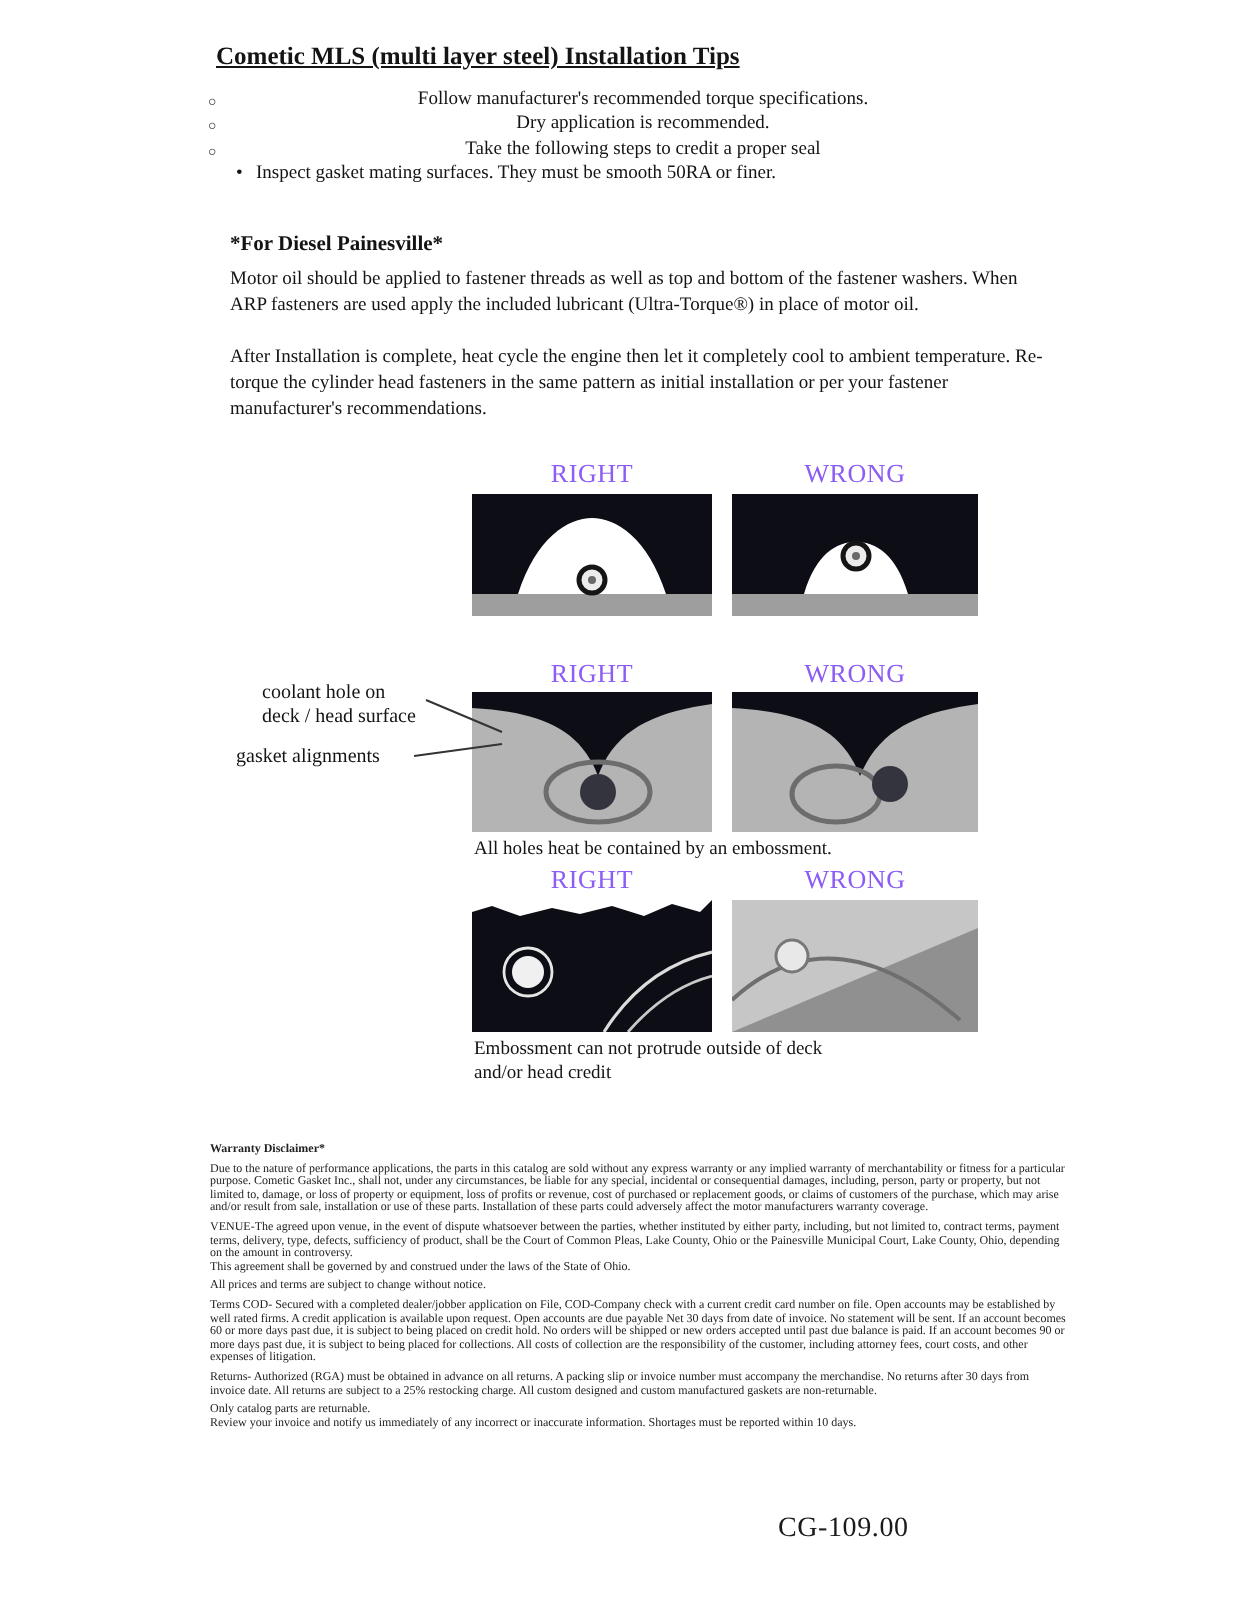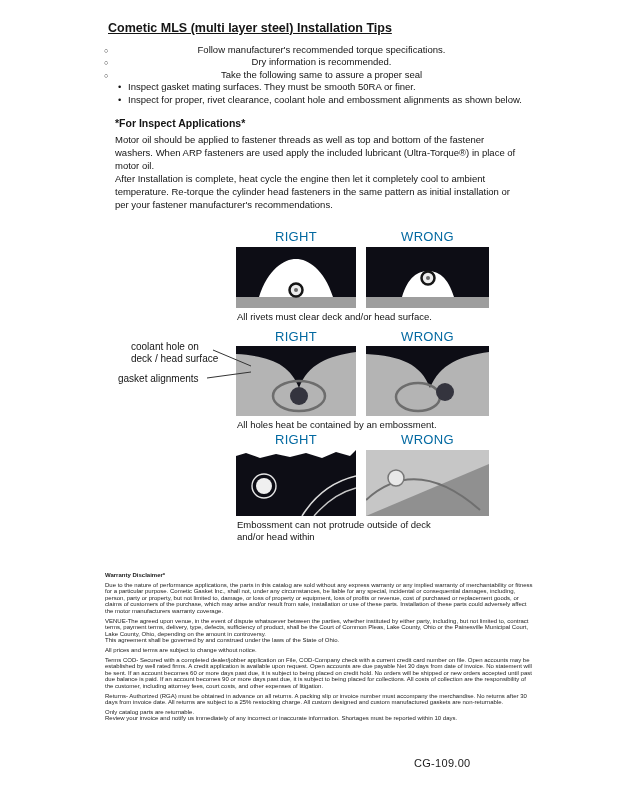--- a/index.html
+++ b/index.html
@@ -1,62 +1,61 @@
 <!DOCTYPE html>
 <html><head>
 <meta charset="utf-8">
 <style>
   * { margin:0; padding:0; box-sizing:border-box; }
   html,body { background:#ffffff; }
   .page {
     position:relative; width:618px; height:800px; background:#fff;
-    font-family:Liberation Sans, sans-serif; color:#141414; overflow:hidden;
+    font-family:Liberation Serif, serif; color:#141414; overflow:hidden;
   }
   .title {
     position:absolute; left:108px; top:21px;
     font-size:12.5px; font-weight:bold; text-decoration:underline;
   }
   .bullets { position:absolute; left:104px; top:44px; width:424px; font-size:9.5px; line-height:12.4px; }
   .bullet { position:relative; padding-left:11px;text-align:center; }
   .bullet::before { content:"○"; position:absolute; left:0; top:1px; font-size:7px; }
   .subbullet { position:relative; padding-left:24px; }
   .subbullet::before { content:"•"; position:absolute; left:14px; top:0; font-size:9.5px; }
   .diesel-heading { position:absolute; left:115px; top:117px; font-size:10.5px; font-weight:bold; }
   .para { position:absolute; left:115px; width:408px; font-size:9.5px; line-height:12.8px; }
   .p1 { top:134px; }
   .p2 { top:173px; }
   .note { position:absolute; left:115px; top:211px; font-size:9.5px; }
-  .hdr { position:absolute; font-size:13px; letter-spacing:.3px; text-align:center; color:#0369a1; }
+  .hdr { position:absolute; font-size:13px; letter-spacing:.3px; text-align:center; color:#8b5cf6; }
   .panel { position:absolute; }
   .panel svg { display:block; }
   .caption { position:absolute; font-size:9.5px; line-height:12px; white-space:pre-line; }
   .ptr-label { position:absolute; font-size:10px; line-height:11.5px; white-space:pre-line; }
   .pointer-lines { position:absolute; z-index:3; }
   .legal { position:absolute; left:105px; top:572px; width:428px; font-size:6px; line-height:6.6px; color:#222; }
   .legal .lh { font-weight:bold; margin-bottom:3px; }
   .legal p { margin-top:3px; }
   .legal p.tight { margin-top:0; }
-  .footer { position:absolute; left:389px; top:757px; font-size:11px; letter-spacing:.3px; color:#1a1a1a;margin-left:25px; }
+  .footer { position:absolute; left:389px; top:757px; font-size:14px; letter-spacing:.3px; color:#1a1a1a; }
 </style>
 </head>
 <body>
 
 <div class="page">
 
   <div class="title">Cometic MLS (multi layer steel) Installation Tips</div>
 
   <div class="bullets">
     <div class="bullet"><span>Follow manufacturer's recommended torque specifications.</span></div>
-    <div class="bullet"><span>Dry information is recommended.</span></div>
-    <div class="bullet"><span>Take the following same to assure a proper seal</span></div>
+    <div class="bullet"><span>Dry application is recommended.</span></div>
+    <div class="bullet"><span>Take the following steps to credit a proper seal</span></div>
     <div class="subbullet"><span>Inspect gasket mating surfaces.  They must be smooth 50RA or finer.</span></div>
-    <div class="subbullet"><span>Inspect for proper, rivet clearance, coolant hole and embossment alignments as shown below.</span></div>
   </div>
 
-  <div class="diesel-heading">*For Inspect Applications*</div>
+  <div class="diesel-heading">*For Diesel Painesville*</div>
   <div class="para p2">After Installation is complete, heat cycle the engine then let it completely cool to ambient temperature. Re-torque the cylinder head fasteners in the same pattern as initial installation or per your fastener manufacturer's recommendations.</div>
   <div class="para p1">Motor oil should be applied to fastener threads as well as top and bottom of the fastener washers. When ARP fasteners are used apply the included lubricant (Ultra-Torque®) in place of motor oil.</div>
 
   <div class="hdr" style="left:236px;top:229px;width:120px">RIGHT</div>
   <div class="hdr" style="left:366px;top:229px;width:123px">WRONG</div>
 
   <div class="panel" style="left:236px;top:247px">
     <svg width="120" height="61" viewBox="0 0 120 61">
       <rect x="0" y="50" width="120" height="11" fill="#9e9e9e"></rect>
       <path d="M0,0 H120 V50 H97 C88,22 72,12 60,12 C48,12 32,22 23,50 H0 Z" fill="#0d0d15"></path>
@@ -65,21 +64,20 @@
     </svg>
   </div>
   <div class="panel" style="left:366px;top:247px">
     <svg width="123" height="61" viewBox="0 0 123 61">
       <rect x="0" y="50" width="123" height="11" fill="#9e9e9e"></rect>
       <path d="M0,0 H123 V50 H88 C82,30 72,24 62,24 C52,24 42,30 36,50 H0 Z" fill="#0d0d15"></path>
       <circle cx="62" cy="31" r="6.5" fill="#ececec" stroke="#151515" stroke-width="2.5"></circle>
       <circle cx="62" cy="31" r="2" fill="#6a6a6a"></circle>
     </svg>
   </div>
-  <div class="caption" style="left:237px;top:311px">All rivets must clear deck and/or head surface.</div>
 
   <div class="hdr" style="left:236px;top:329px;width:120px">RIGHT</div>
   <div class="hdr" style="left:366px;top:329px;width:123px">WRONG</div>
 
   <div class="ptr-label" style="left:131px;top:341px">coolant hole on
 deck / head surface</div>
   <div class="ptr-label" style="left:118px;top:373px">gasket alignments</div>
   <svg class="pointer-lines" style="left:207px;top:346px" width="48" height="44" viewBox="0 0 48 44">
     <line x1="6" y1="4" x2="44" y2="20" stroke="#333" stroke-width="1"></line>
     <line x1="0" y1="32" x2="44" y2="26" stroke="#333" stroke-width="1"></line>
@@ -118,21 +116,21 @@
   </div>
   <div class="panel" style="left:366px;top:450px">
     <svg width="123" height="66" viewBox="0 0 123 66">
       <rect width="123" height="66" fill="#c6c6c6"></rect>
       <path d="M0,66 L123,14 L123,66 Z" fill="#909090"></path>
       <path d="M0,50 Q50,4 114,60" fill="none" stroke="#6f6f6f" stroke-width="2"></path>
       <circle cx="30" cy="28" r="8" fill="#e8e8e8" stroke="#777777" stroke-width="1.5"></circle>
     </svg>
   </div>
   <div class="caption" style="left:237px;top:519px">Embossment can not protrude outside of deck
-and/or head within</div>
+and/or head credit</div>
 
   <div class="legal">
     <div class="lh">Warranty Disclaimer*</div>
     <p>Due to the nature of performance applications, the parts in this catalog are sold without any express warranty or any implied warranty of merchantability or fitness for a particular purpose.  Cometic Gasket Inc., shall not, under any circumstances, be liable for any special, incidental or consequential damages, including, person, party or property, but not limited to, damage, or loss of property or equipment, loss of profits or revenue, cost of purchased or replacement goods, or claims of customers of the purchase, which may arise and/or result from sale, installation or use of these parts.  Installation of these parts could adversely affect the motor manufacturers warranty coverage.</p>
     <p>VENUE-The agreed upon venue, in the event of dispute whatsoever between the parties, whether instituted by either party, including, but not limited to, contract terms, payment terms, delivery, type, defects, sufficiency of product, shall be the Court of Common Pleas, Lake County, Ohio or the Painesville Municipal Court, Lake County, Ohio, depending on the amount in controversy.</p>
     <p class="tight">This agreement shall be governed by and construed under the laws of the State of Ohio.</p>
     <p>All prices and terms are subject to change without notice.</p>
     <p>Terms COD- Secured with a completed dealer/jobber application on File, COD-Company check with a current credit card number on file.  Open accounts may be established by well rated firms.  A credit application is available upon request.  Open accounts are due payable Net 30 days from date of invoice.  No statement will be sent.  If an account becomes 60 or more days past due, it is subject to being placed on credit hold.  No orders will be shipped or new orders accepted until past due balance is paid.  If an account becomes 90 or more days past due, it is subject to being placed for collections.  All costs of collection are the responsibility of the customer, including attorney fees, court costs, and other expenses of litigation.</p>
     <p>Returns- Authorized (RGA) must be obtained in advance on all returns.  A packing slip or invoice number must accompany the merchandise.  No returns after 30 days from invoice date.  All returns are subject to a 25% restocking charge.  All custom designed and custom manufactured gaskets are non-returnable.</p>
     <p>Only catalog parts are returnable.</p>

